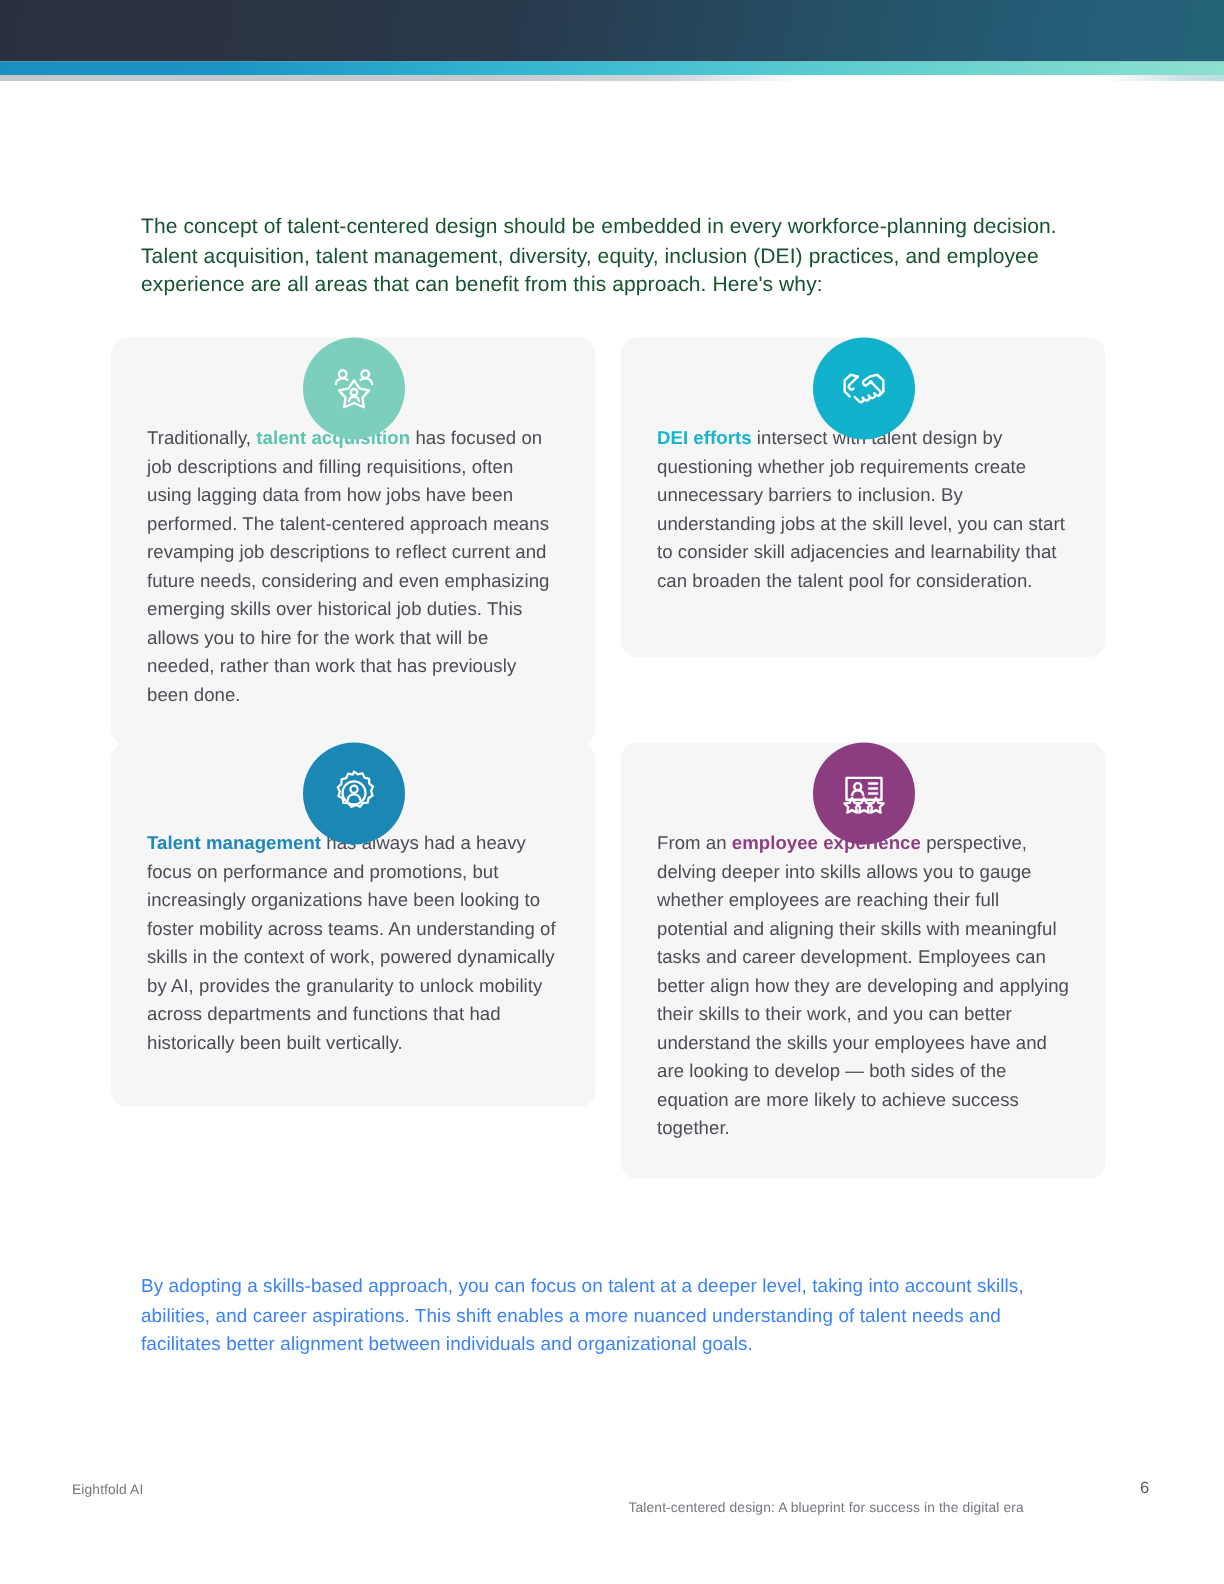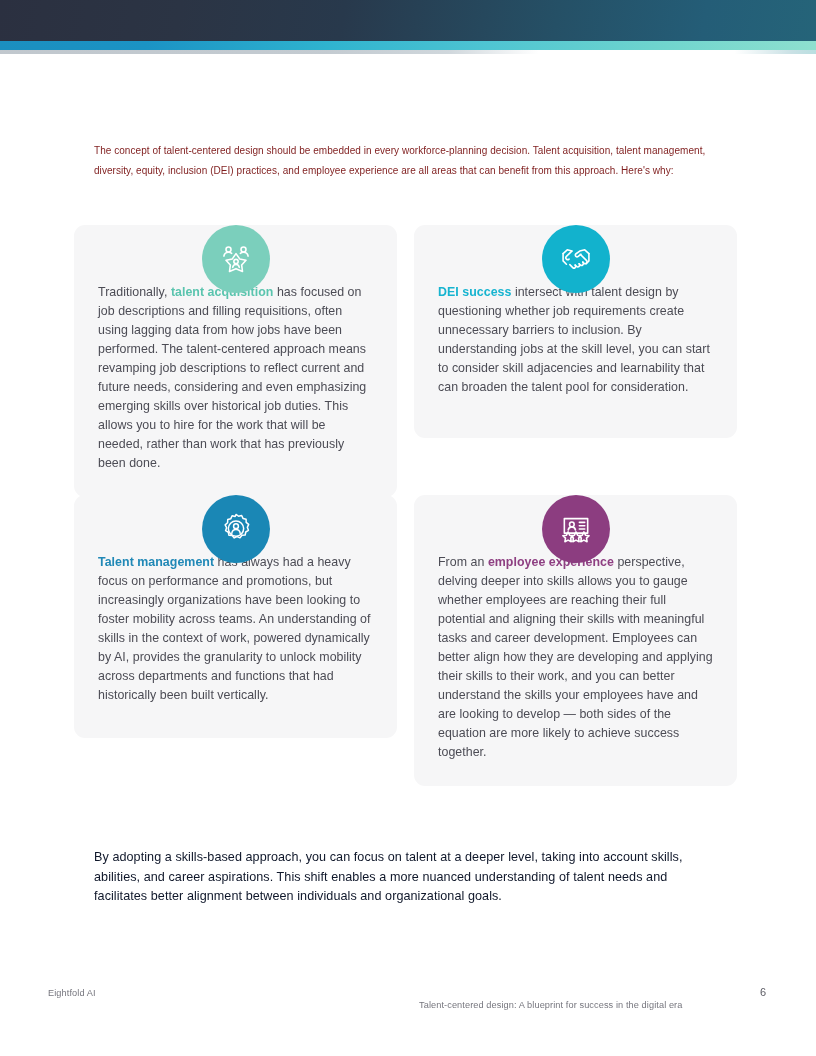--- a/index.html
+++ b/index.html
@@ -72,23 +72,23 @@
     position: absolute;
     top: 0; left: 0;
     width: 816px;
   }
 
   .intro-paragraph {
     position: absolute;
     left: 94px;
     top: 141px;
     width: 624px;
-    font-size: 10px;
+    font-size: 14px;
     line-height: 19.5px;
-    color: #7f1d1d;
+    color: #14532d;
     letter-spacing: .005em;
   }
 
   
   .card-grid {
     position: absolute;
     left: 74px;
     top: 225px;
     width: 666px;
   }
@@ -137,21 +137,21 @@
   
   .closing {
     position: absolute;
     left: 94px;
     top: 848px;
     width: 628px;
   }
   .closing p {
     font-size: 12.6px;
     line-height: 19.5px;
-    color: #0f172a;
+    color: #3b82f6;
     letter-spacing: .005em;
   }
   .closing p + p { margin-top: 17px; }
 
   
   .page-footer {
     position: absolute;
     left: 0;
     top: 988px;
     width: 720px;
@@ -215,21 +215,21 @@
             <path d="M39.5 17.5l-5-4.5-6 1.5-4.5 3.2c-1 .7-1.1 2.1-.3 3 .8.9 2.1 1 3 .2l3.3-2.6"></path>
             <path d="M29 18.3l7.5 7.4c.9.9.9 2.3 0 3.2-.9.9-2.3.9-3.2 0l-1.1-1.1"></path>
             <path d="M32.2 27.8c.9.9.9 2.3 0 3.2-.9.9-2.3.9-3.2 0l-1.3-1.3"></path>
             <path d="M27.7 29.7c.9.9.9 2.3 0 3.2-.9.9-2.3.9-3.2 0l-1.5-1.5"></path>
             <path d="M23 31.4c.8.8.8 2.1 0 2.9-.8.8-2.1.8-2.9 0l-3.5-3.5"></path>
             <path d="M19 14.5l-6.5 6.4c-.9.9-.9 2.3 0 3.2.9.9 2.3.9 3.2 0"></path>
             <path d="M8.5 17.5v8.8l4 4"></path>
             <path d="M39.5 17.5v8.8l-3.2 3.2"></path>
           </svg>
         </div>
-        <div class="card-body"><span></span><span class="hl" style="color:#17b4d0">DEI success</span><span> intersect with talent design by questioning whether job requirements create unnecessary barriers to inclusion. By understanding jobs at the skill level, you can start to consider skill adjacencies and learnability that can broaden the talent pool for consideration.</span></div>
+        <div class="card-body"><span></span><span class="hl" style="color:#17b4d0">DEI efforts</span><span> intersect with talent design by questioning whether job requirements create unnecessary barriers to inclusion. By understanding jobs at the skill level, you can start to consider skill adjacencies and learnability that can broaden the talent pool for consideration.</span></div>
       </div>
     </div>
 
     <div class="card-wrap col-left row-bottom">
       <div class="card">
         <div class="card-icon" style="background:#1a87b5">
           <svg width="40" height="40" viewBox="0 0 48 48" fill="none" stroke="#ffffff" stroke-width="1.8" stroke-linecap="round" stroke-linejoin="round">
             <path d="M24 6.5l3.1 2.2 3.7-.9 1.6 3.5 3.7 1 .1 3.8 3 2.4-1.6 3.5 1.3 3.6-3.2 2-.7 3.7-3.8.3-2.4 3-3.5-1.5-3.4 1.6-2.5-2.9-3.8-.2-.8-3.7-3.3-1.9 1.2-3.6-1.7-3.4 2.9-2.5.2-3.8 3.7-1.1 1.5-3.5 3.7.8z"></path>
             <circle cx="24" cy="23.5" r="9.2"></circle>
             <circle cx="24" cy="20.6" r="2.9"></circle>

